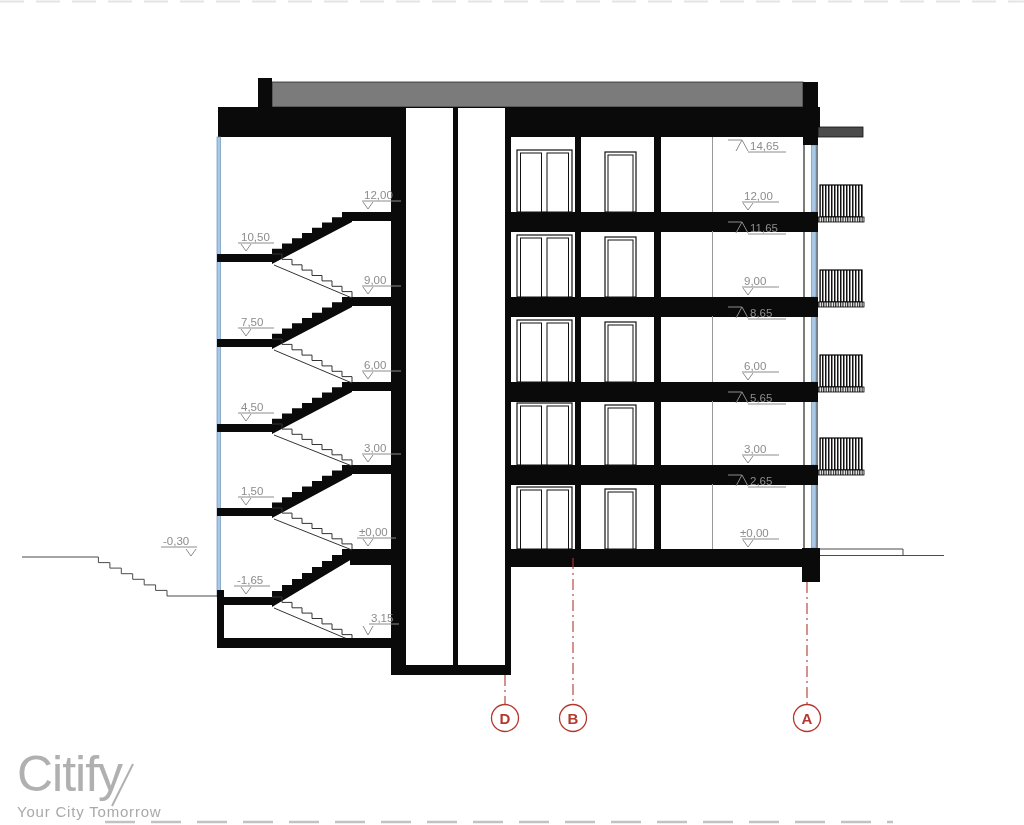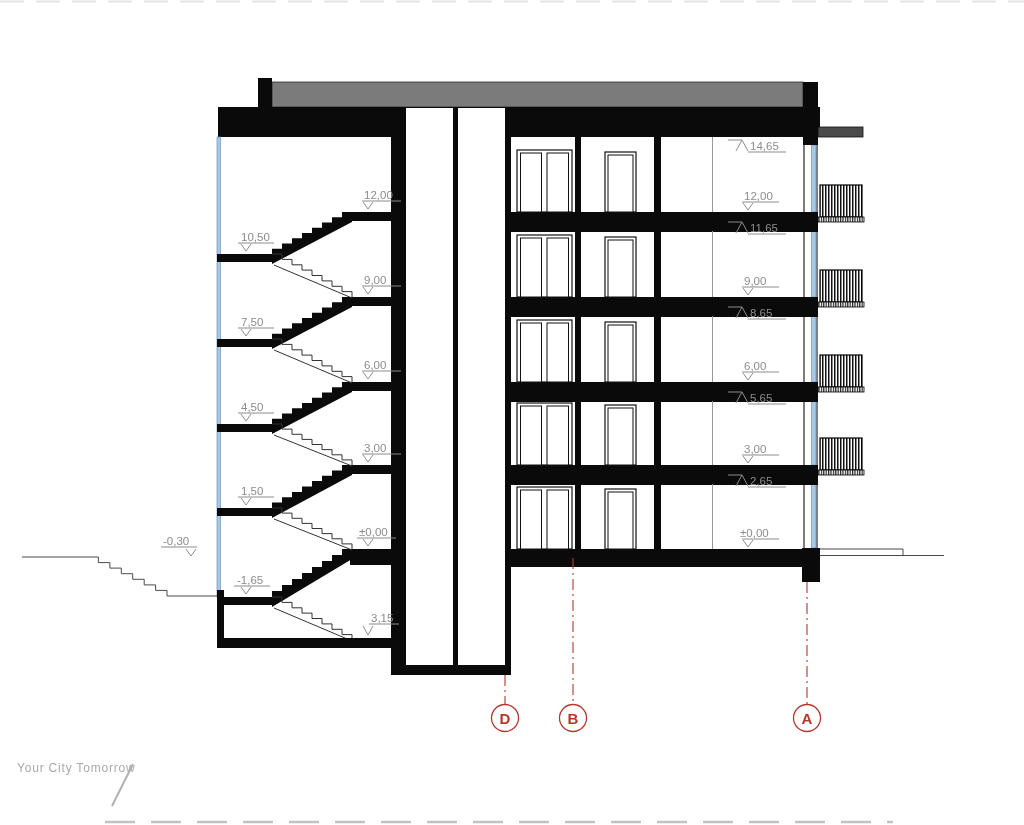--- a/index.html
+++ b/index.html
@@ -1,21 +1,21 @@
 <!DOCTYPE html>
 <html><head>
 <meta charset="utf-8">
 <style>
   html,body{margin:0;padding:0;background:#fff;}
   body{width:1024px;height:825px;overflow:hidden;font-family:"Liberation Sans","DejaVu Sans",sans-serif;}
   .canvas{position:relative;width:1024px;height:825px;background:#fff;}
   svg{position:absolute;left:0;top:0;}
   .logo{position:absolute;left:17px;top:750px;}
   .logo-name{font-size:50px;line-height:48px;letter-spacing:-1px;color:#b0b0b0;}
-  .logo-tagline{font-size:12px;letter-spacing:.8px;margin-top:11px;color:#a9a9a9;}
+  .logo-tagline{font-size:15px;letter-spacing:.8px;margin-top:5px;color:#a9a9a9;}
 </style>
 </head>
 <body>
 
 <div class="canvas">
   <svg id="drawing" width="1024" height="825" viewBox="0 0 1024 825">
       <defs>
         <pattern id="hatch" width="3" height="4" patternUnits="userSpaceOnUse">
           <rect width="3" height="4" fill="#fff"></rect>
           <rect width="1.5" height="4" fill="#111"></rect>
@@ -242,15 +242,16 @@
         <text x="750" y="485" font-size="11.5" fill="#8c8c8c" text-anchor="start" font-weight="normal" font-family="&quot;Liberation Sans&quot;,&quot;DejaVu Sans&quot;,sans-serif">2,65</text>
         <line x1="748" y1="487" x2="786" y2="487" stroke="#8c8c8c" stroke-width="1"></line>
         <path d="M 736 486 L 742 475 L 748 486" stroke="#8c8c8c" stroke-width="1" fill="none" stroke-linejoin="miter"></path>
         <line x1="728" y1="475" x2="742" y2="475" stroke="#8c8c8c" stroke-width="1"></line>
       </g>
       <g>
         <line x1="112" y1="806" x2="133" y2="764" stroke="#b0b0b0" stroke-width="2"></line>
       </g>
     </svg>
   <div class="logo">
+    <div class="logo-name">Citify</div>
     <div class="logo-tagline">Your City Tomorrow</div>
   </div>
 </div>
 
 </body></html>

